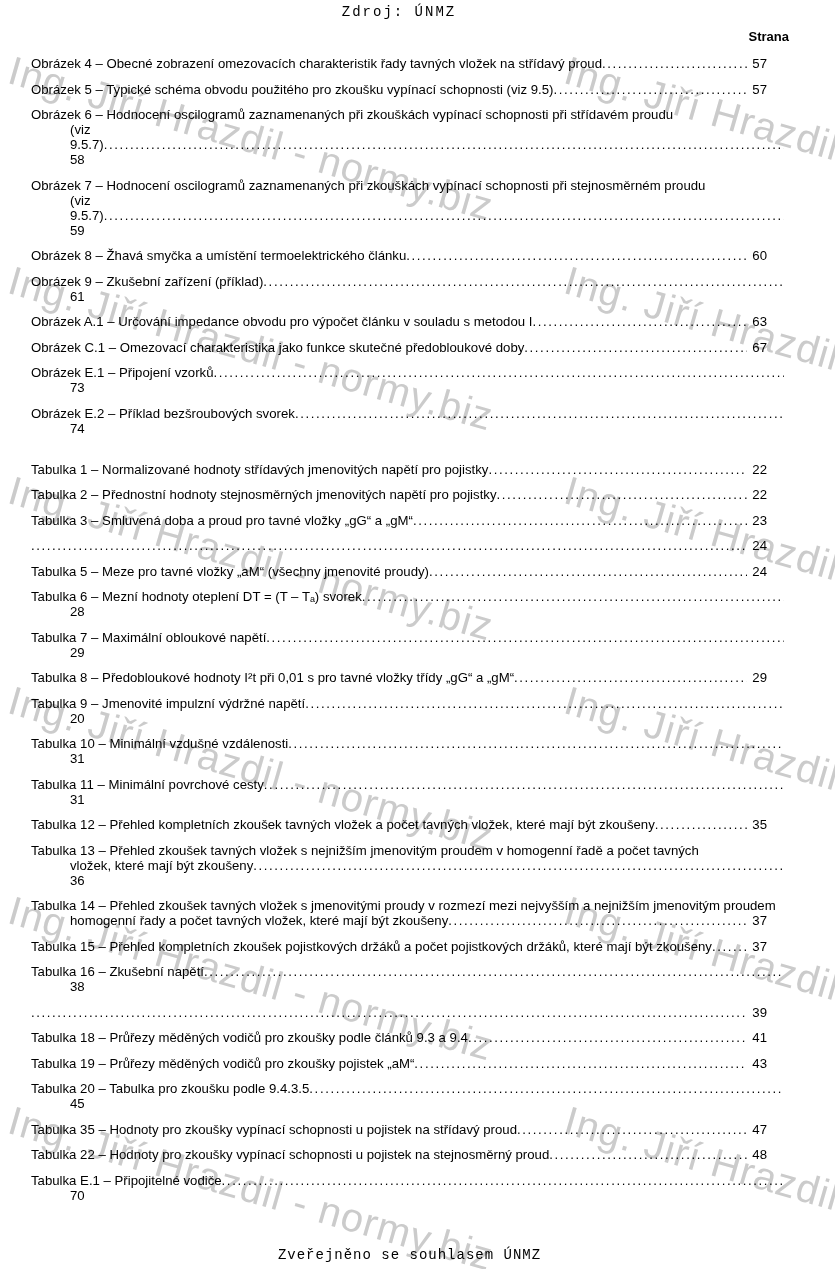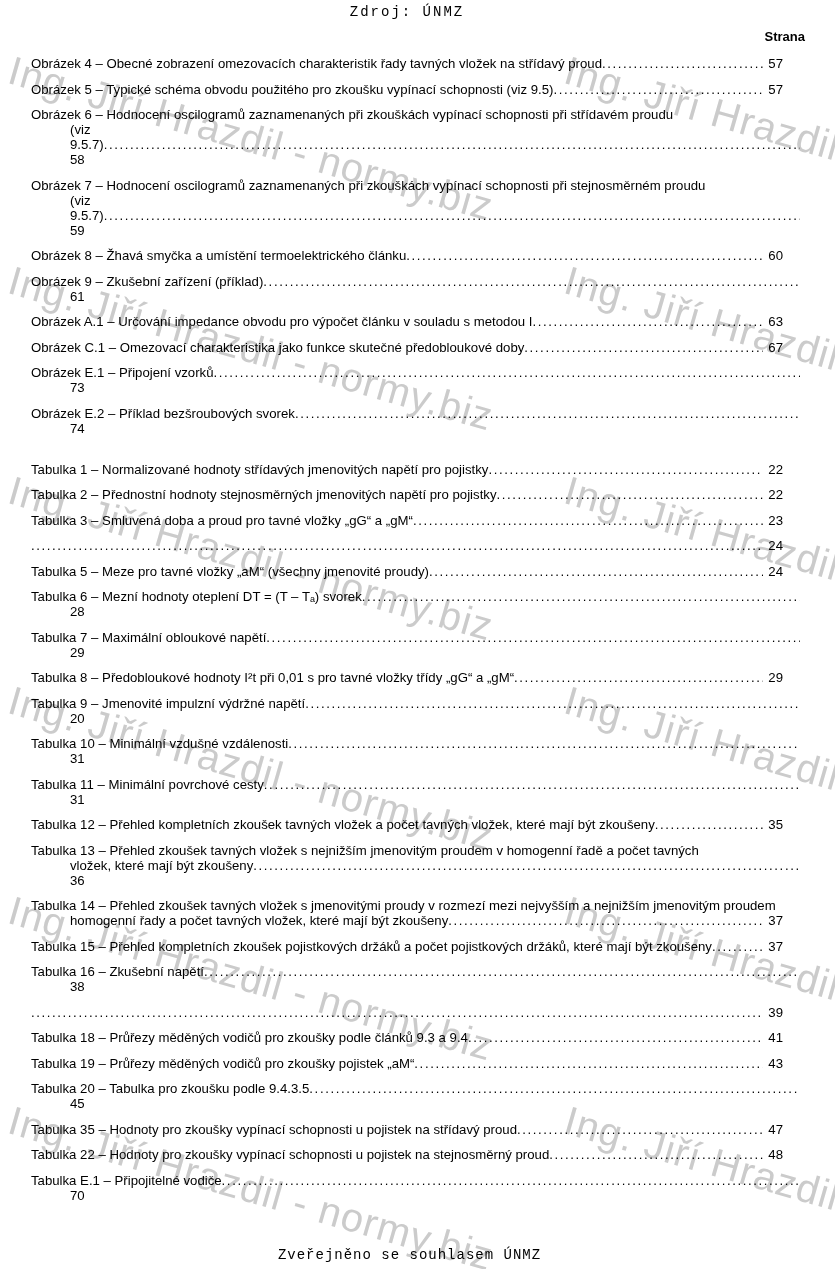--- a/index.html
+++ b/index.html
@@ -14,21 +14,21 @@
   }
   .wm-layer{position:absolute;inset:0;z-index:0;pointer-events:none;overflow:hidden;}
   .wm{
     position:absolute;
     font-size:40px;
     letter-spacing:1px;
     white-space:nowrap;
     transform:rotate(16deg);
     transform-origin:0 0;
   }
-  .content{position:relative;z-index:1;padding:4px 52px 0 31px;}
+  .content{position:relative;z-index:1;padding:4px 68px 0 31px;}
   .src{
     text-align:center;
     font-family:"Liberation Mono","DejaVu Sans Mono",monospace;
     font-size:14px;
     letter-spacing:2px;
   }
   .strana{
     text-align:right;
     font-size:13px;
     margin:9px -22px 12px 0;

